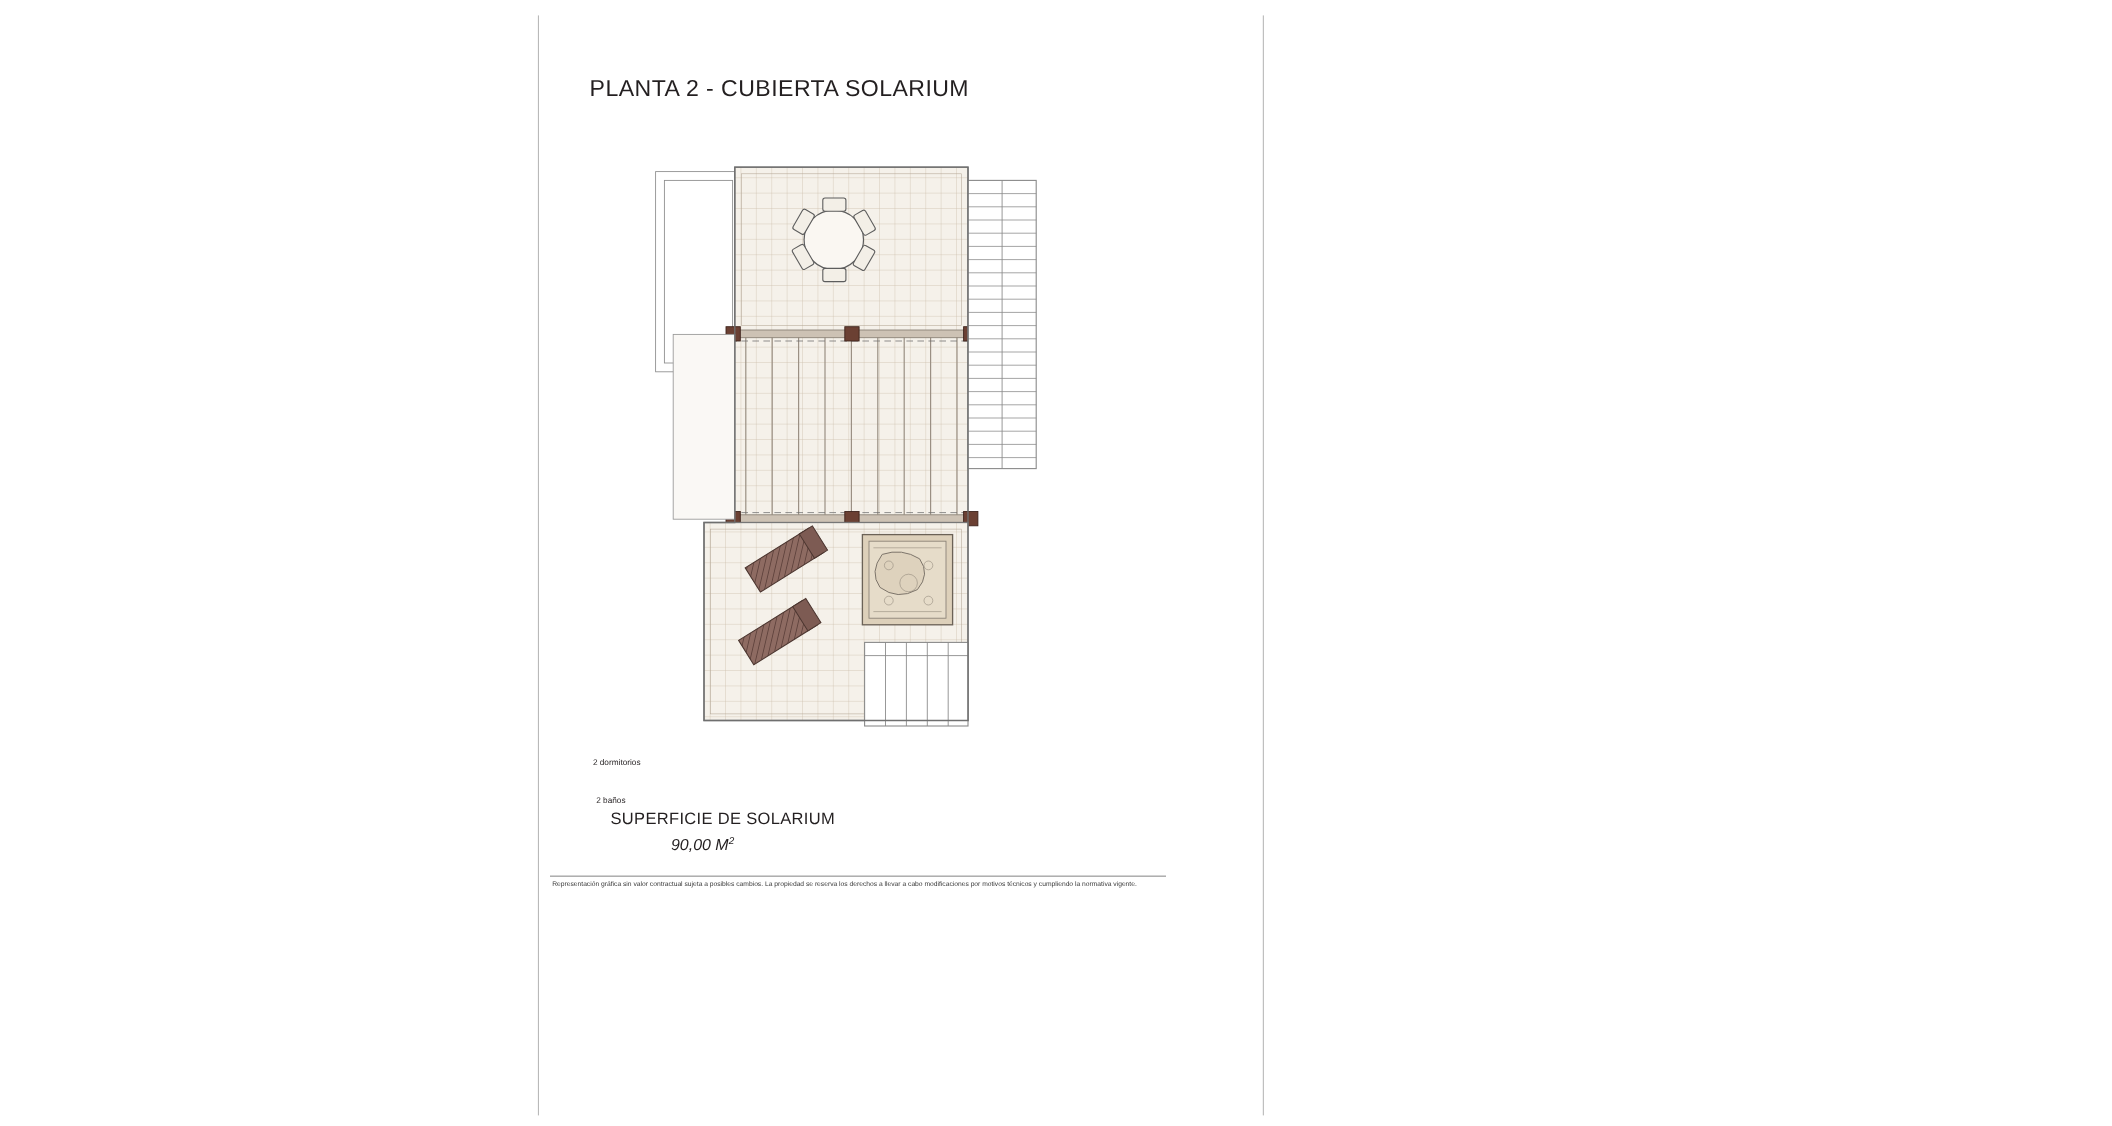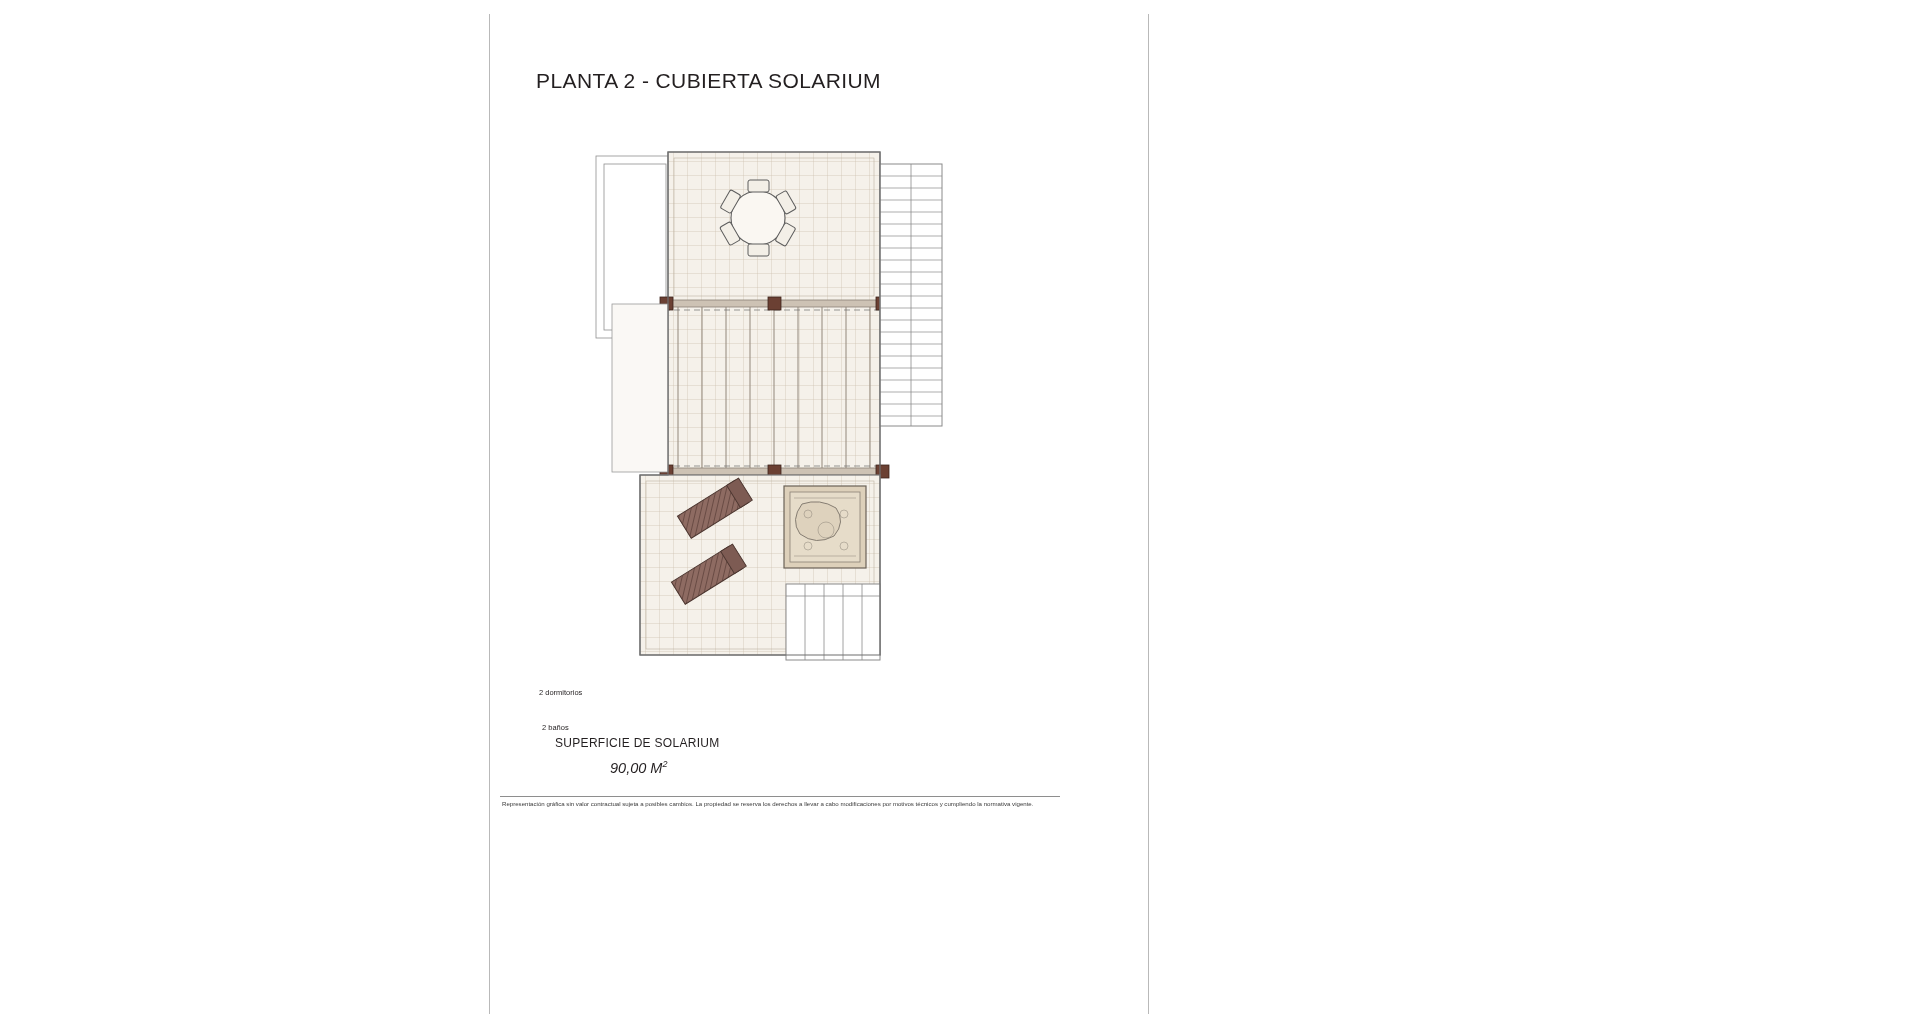--- a/index.html
+++ b/index.html
@@ -51,21 +51,21 @@
     font-size: 7.5px;
     color: #231f20;
     white-space: nowrap;
   }
   #beds { left: 39px; top: 674px; }
   #baths { left: 42px; top: 686px; margin-top: 23px; }
   .surface-label {
     position: absolute;
     left: 55px;
     top: 722px;
-    font-size: 12px;
+    font-size: 15px;
     color: #231f20;
     letter-spacing: 0.3px;
     white-space: nowrap;
   }
   .surface-value {
     position: absolute;
     left: 110px;
     top: 745px;
     font-size: 14.5px;
     color: #231f20;

